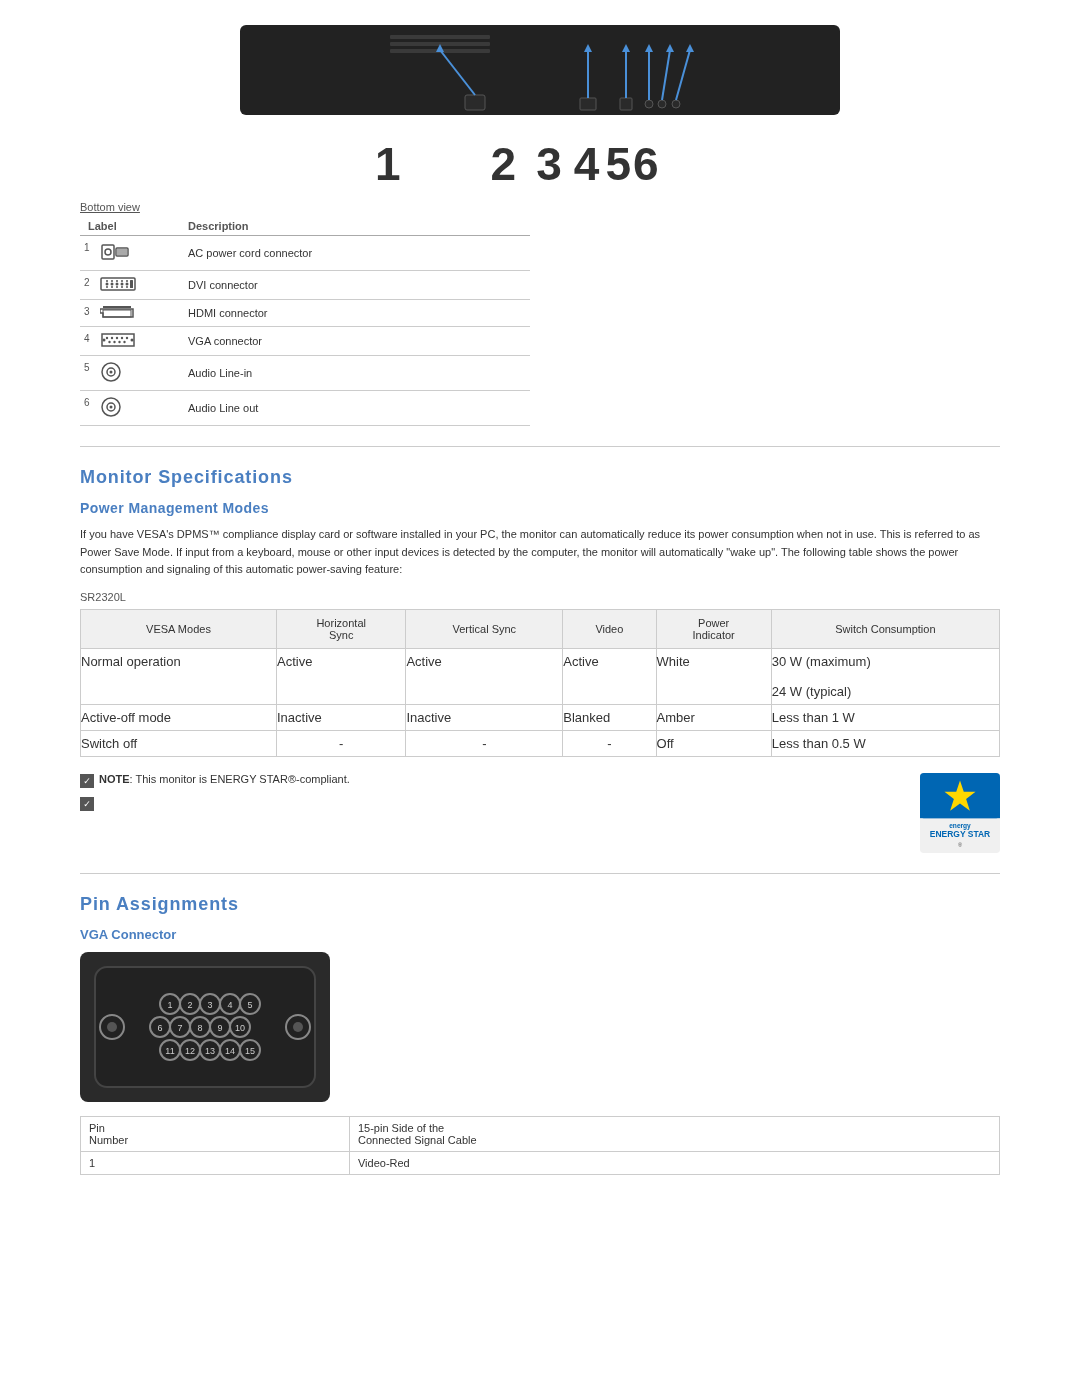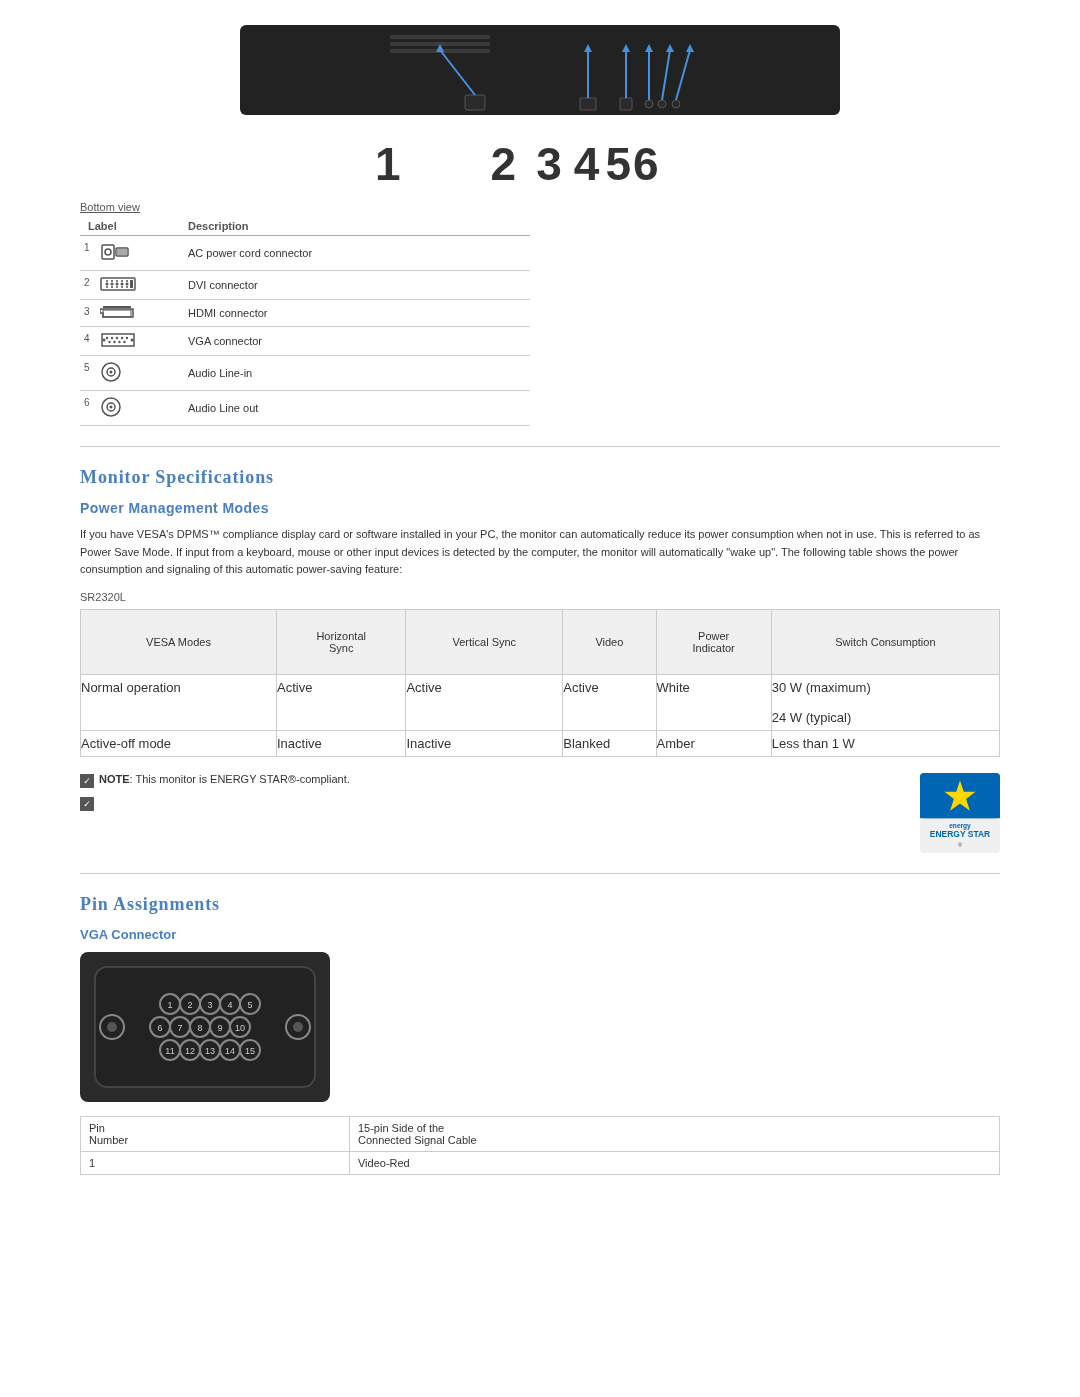--- a/index.html
+++ b/index.html
@@ -67,21 +67,21 @@
       border-top: 1px solid #ccc;
       margin: 20px 0;
     }
 
     
     .section-title {
       font-size: 18px;
       font-weight: bold;
       color: #4a7fc1;
       margin-bottom: 12px;
-      font-family: Liberation Serif, serif;
+      font-family: Liberation Sans, sans-serif;
       letter-spacing: 0.05em;
     }
 
     .subsection-title {
       font-size: 14px;
       font-weight: bold;
       color: #4a7fc1;
       margin-bottom: 10px;
       letter-spacing: 0.03em;
     }
@@ -103,21 +103,21 @@
     .power-table {
       width: 100%;
       border-collapse: collapse;
       font-size: 11px;
       margin-bottom: 16px;
     }
 
     .power-table th {
       background: #f0f0f0;
       border: 1px solid #ccc;
-      padding: 20px 8px;
+      padding: 7px 8px;
       text-align: center;
       font-weight: normal;
       font-size: 11px;
     }
 
     .power-table td {
       border: 1px solid #ccc;
       padding: 5px 0;
       font-size: 13px;
       vertical-align: top;
@@ -418,20 +418,28 @@
           <td>30 W (maximum)<br><br>24 W (typical)</td>
         </tr>
         <tr>
           <td>Active-off mode</td>
           <td>Inactive</td>
           <td>Inactive</td>
           <td>Blanked</td>
           <td>Amber</td>
           <td>Less than 1 W</td>
         </tr>
+        <tr>
+          <td>Switch off</td>
+          <td style="text-align:center;">-</td>
+          <td style="text-align:center;">-</td>
+          <td style="text-align:center;">-</td>
+          <td>Off</td>
+          <td>Less than 0.5 W</td>
+        </tr>
       </tbody>
     </table>
 
     <div class="energy-star-section">
       <div class="notes-section">
         <div class="note-line">
           <span class="note-icon">✓</span>
           <span><strong>NOTE</strong>: This monitor is ENERGY STAR®-compliant.</span>
         </div>
         <div class="note-line">

